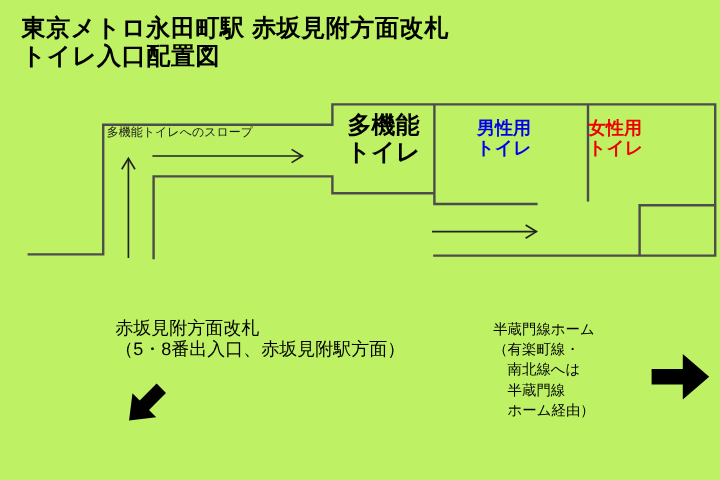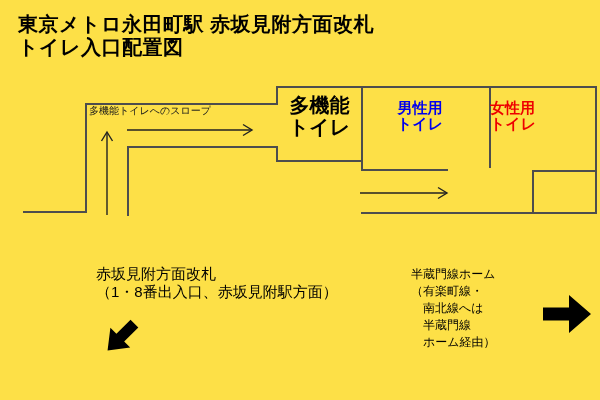--- a/index.html
+++ b/index.html
@@ -1,17 +1,17 @@
 <!DOCTYPE html>
 <html><head>
 <meta charset="utf-8">
 <style>
   html,body{margin:0;padding:0;background:#ffffff;}
   body{font-family:"Liberation Sans","DejaVu Sans",sans-serif;}
-  #stage{position:relative;width:600px;height:400px;background:#fde047;overflow:hidden;}
+  #stage{position:relative;width:600px;height:400px;background:#bef264;overflow:hidden;}
   .lbl{position:absolute;color:#111111;white-space:pre-line;}
   .title{left:18px;top:13px;font-size:20px;font-weight:700;line-height:23px;letter-spacing:0.5px;color:#000000;}
   .slope-mf{left:89px;top:104px;font-size:10px;line-height:14px;color:#1a1a1a;}
   .room-mf{left:276px;top:94px;width:87px;text-align:center;font-size:20px;font-weight:700;line-height:22px;color:#000000;}
   .room-men{left:362px;top:100px;width:116px;text-align:center;font-size:15px;font-weight:700;line-height:16px;color:#0000ee;}
   .room-women{left:490px;top:100px;width:106px;text-align:left;font-size:15px;font-weight:700;line-height:16px;color:#ee0000;}
   .slope-mw{left:235px;top:175px;font-size:12.5px;line-height:15px;color:#1a1a1a;}
   .gate{left:96px;top:265px;font-size:15px;line-height:18px;color:#000000;}
   .platform{left:411px;top:266px;font-size:12px;line-height:17px;color:#000000;}
   svg{position:absolute;left:0;top:0;}
@@ -66,21 +66,21 @@
 トイレ</div>
 
   <div class="lbl room-men">男性用
 トイレ</div>
 
   <div class="lbl room-women">女性用
 トイレ</div>
 
 
   <div class="lbl gate">赤坂見附方面改札
-（1・8番出入口、赤坂見附駅方面）</div>
+（5・8番出入口、赤坂見附駅方面）</div>
 
   <div class="lbl platform">半蔵門線ホーム
 （有楽町線・
 　南北線へは
 　半蔵門線
 　ホーム経由）</div>
 
 </div>
 
 </body></html>

